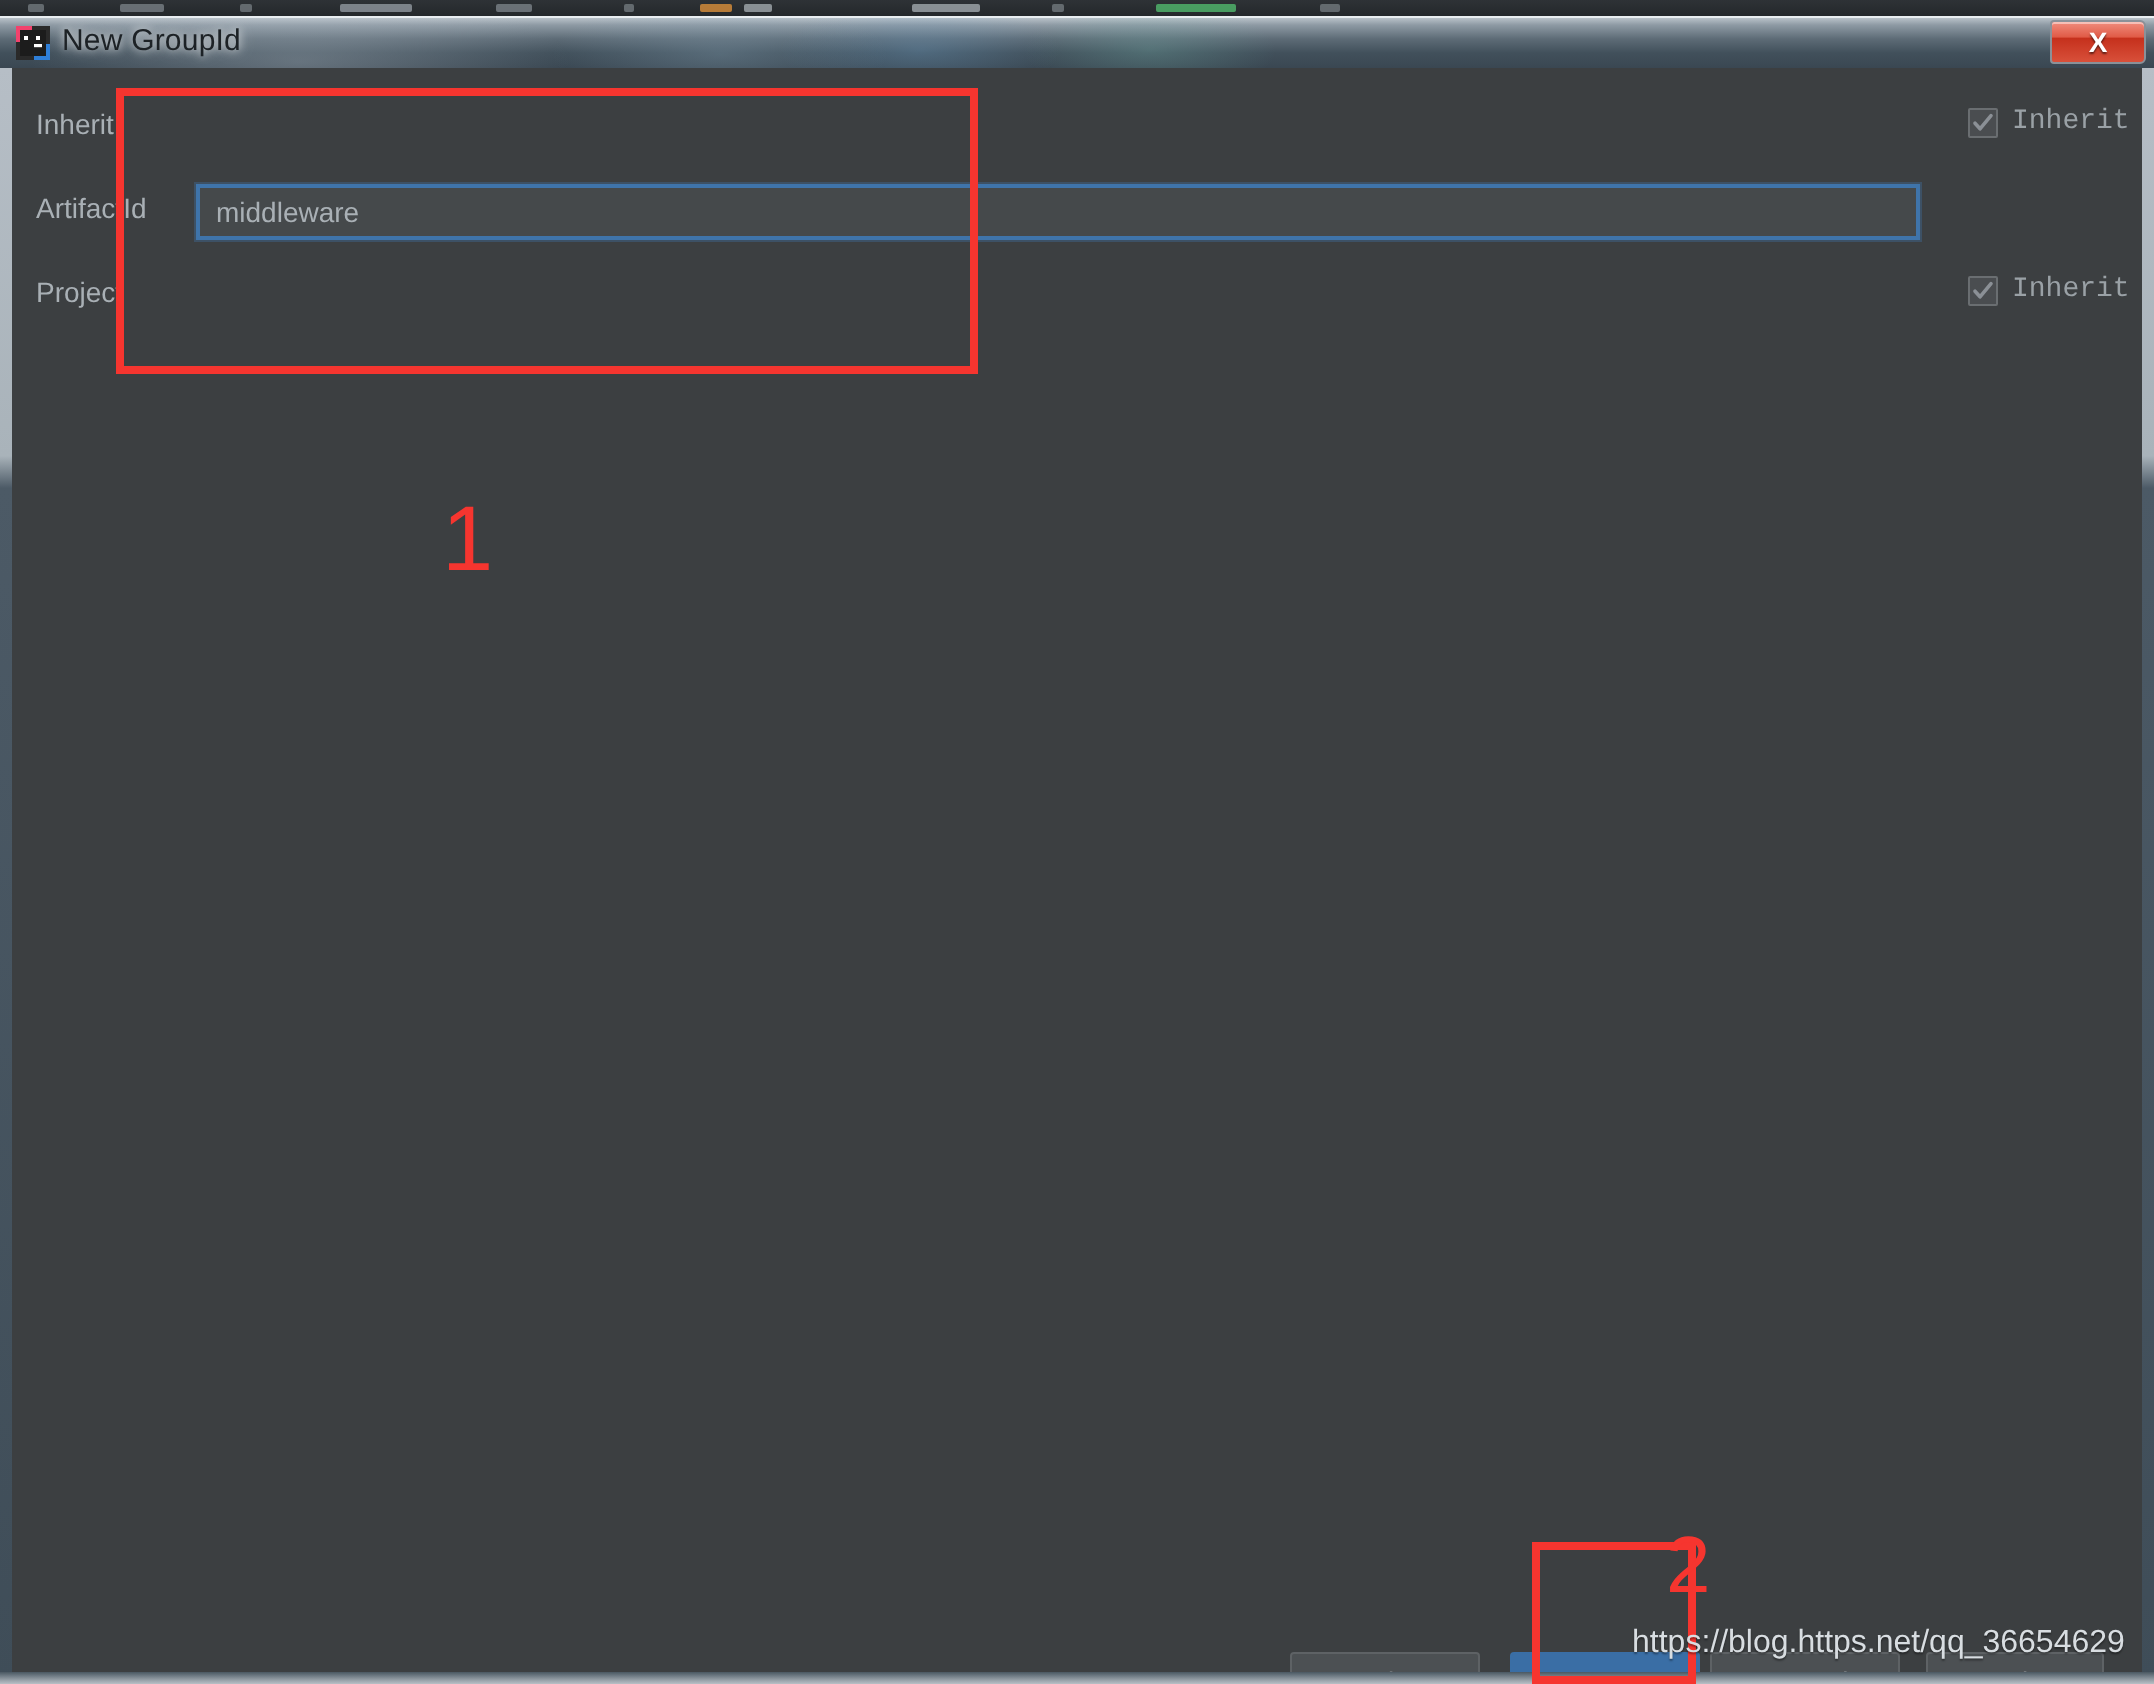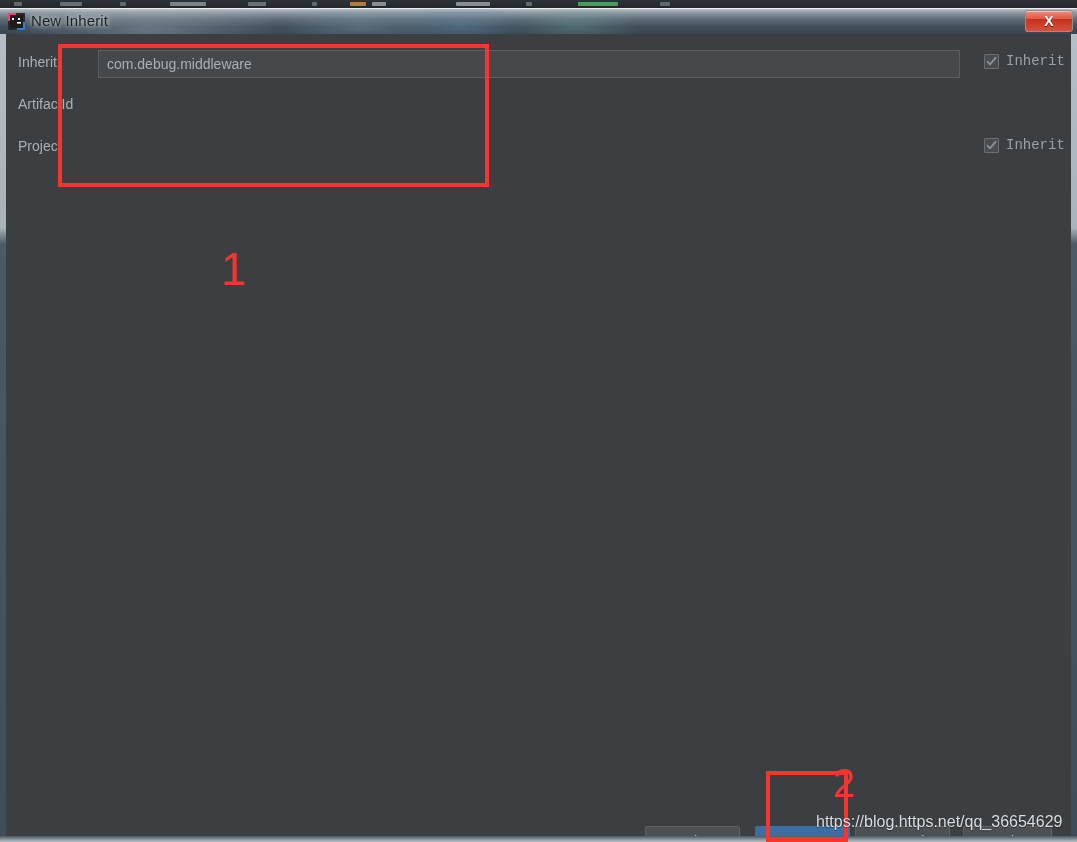--- a/index.html
+++ b/index.html
@@ -251,47 +251,47 @@
         <rect x="0" y="0" width="9" height="9" fill="#f2426d"></rect>
         <rect x="8" y="8" width="9" height="9" fill="#2f7fd8"></rect>
         <rect x="8" y="0" width="9" height="9" fill="#2a2a2a"></rect>
         <rect x="0" y="8" width="9" height="9" fill="#2a2a2a"></rect>
         <rect x="2" y="2" width="13" height="13" fill="#1c1c1c"></rect>
         <rect x="4" y="5" width="2" height="2" fill="#ffffff"></rect>
         <rect x="10" y="5" width="2" height="2" fill="#ffffff"></rect>
         <rect x="9" y="9" width="4" height="1.6" fill="#ffffff"></rect>
       </svg>
     </div>
-    <div id="titlebar-title">New Inherit</div>
+    <div id="titlebar-title">New GroupId</div>
     <div id="close-button">
       <div class="x">X</div>
     </div>
   </div>
 
   <div id="client">
     <div id="edge-left"></div>
     <div id="edge-right"></div>
 
     <div id="panel">
 
       <div class="form-row" style="top:16px;">
         <div class="form-label">Inherit</div>
-        <input class="form-input" type="text" value="com.debug.middleware" style="">
         <div class="inherit-wrap">
           <div class="checkbox">
             <svg width="11" height="11" viewBox="0 0 11 11">
               <path d="M1.5 5.6 L4 8.4 L9.5 1.8" stroke="#8b9096" stroke-width="1.8" fill="none" stroke-linecap="round" stroke-linejoin="round"></path>
             </svg>
           </div>
           <div class="inherit-label">Inherit</div>
         </div>
       </div>
 
       <div class="form-row" style="top:58px;text-decoration:underline;">
         <div class="form-label">ArtifactId</div>
+        <input class="form-input focused" type="text" value="middleware" style="">
       </div>
 
       <div class="form-row" style="top:100px;">
         <div class="form-label">Project</div>
         <div class="inherit-wrap">
           <div class="checkbox">
             <svg width="11" height="11" viewBox="0 0 11 11">
               <path d="M1.5 5.6 L4 8.4 L9.5 1.8" stroke="#8b9096" stroke-width="1.8" fill="none" stroke-linecap="round" stroke-linejoin="round"></path>
             </svg>
           </div>

